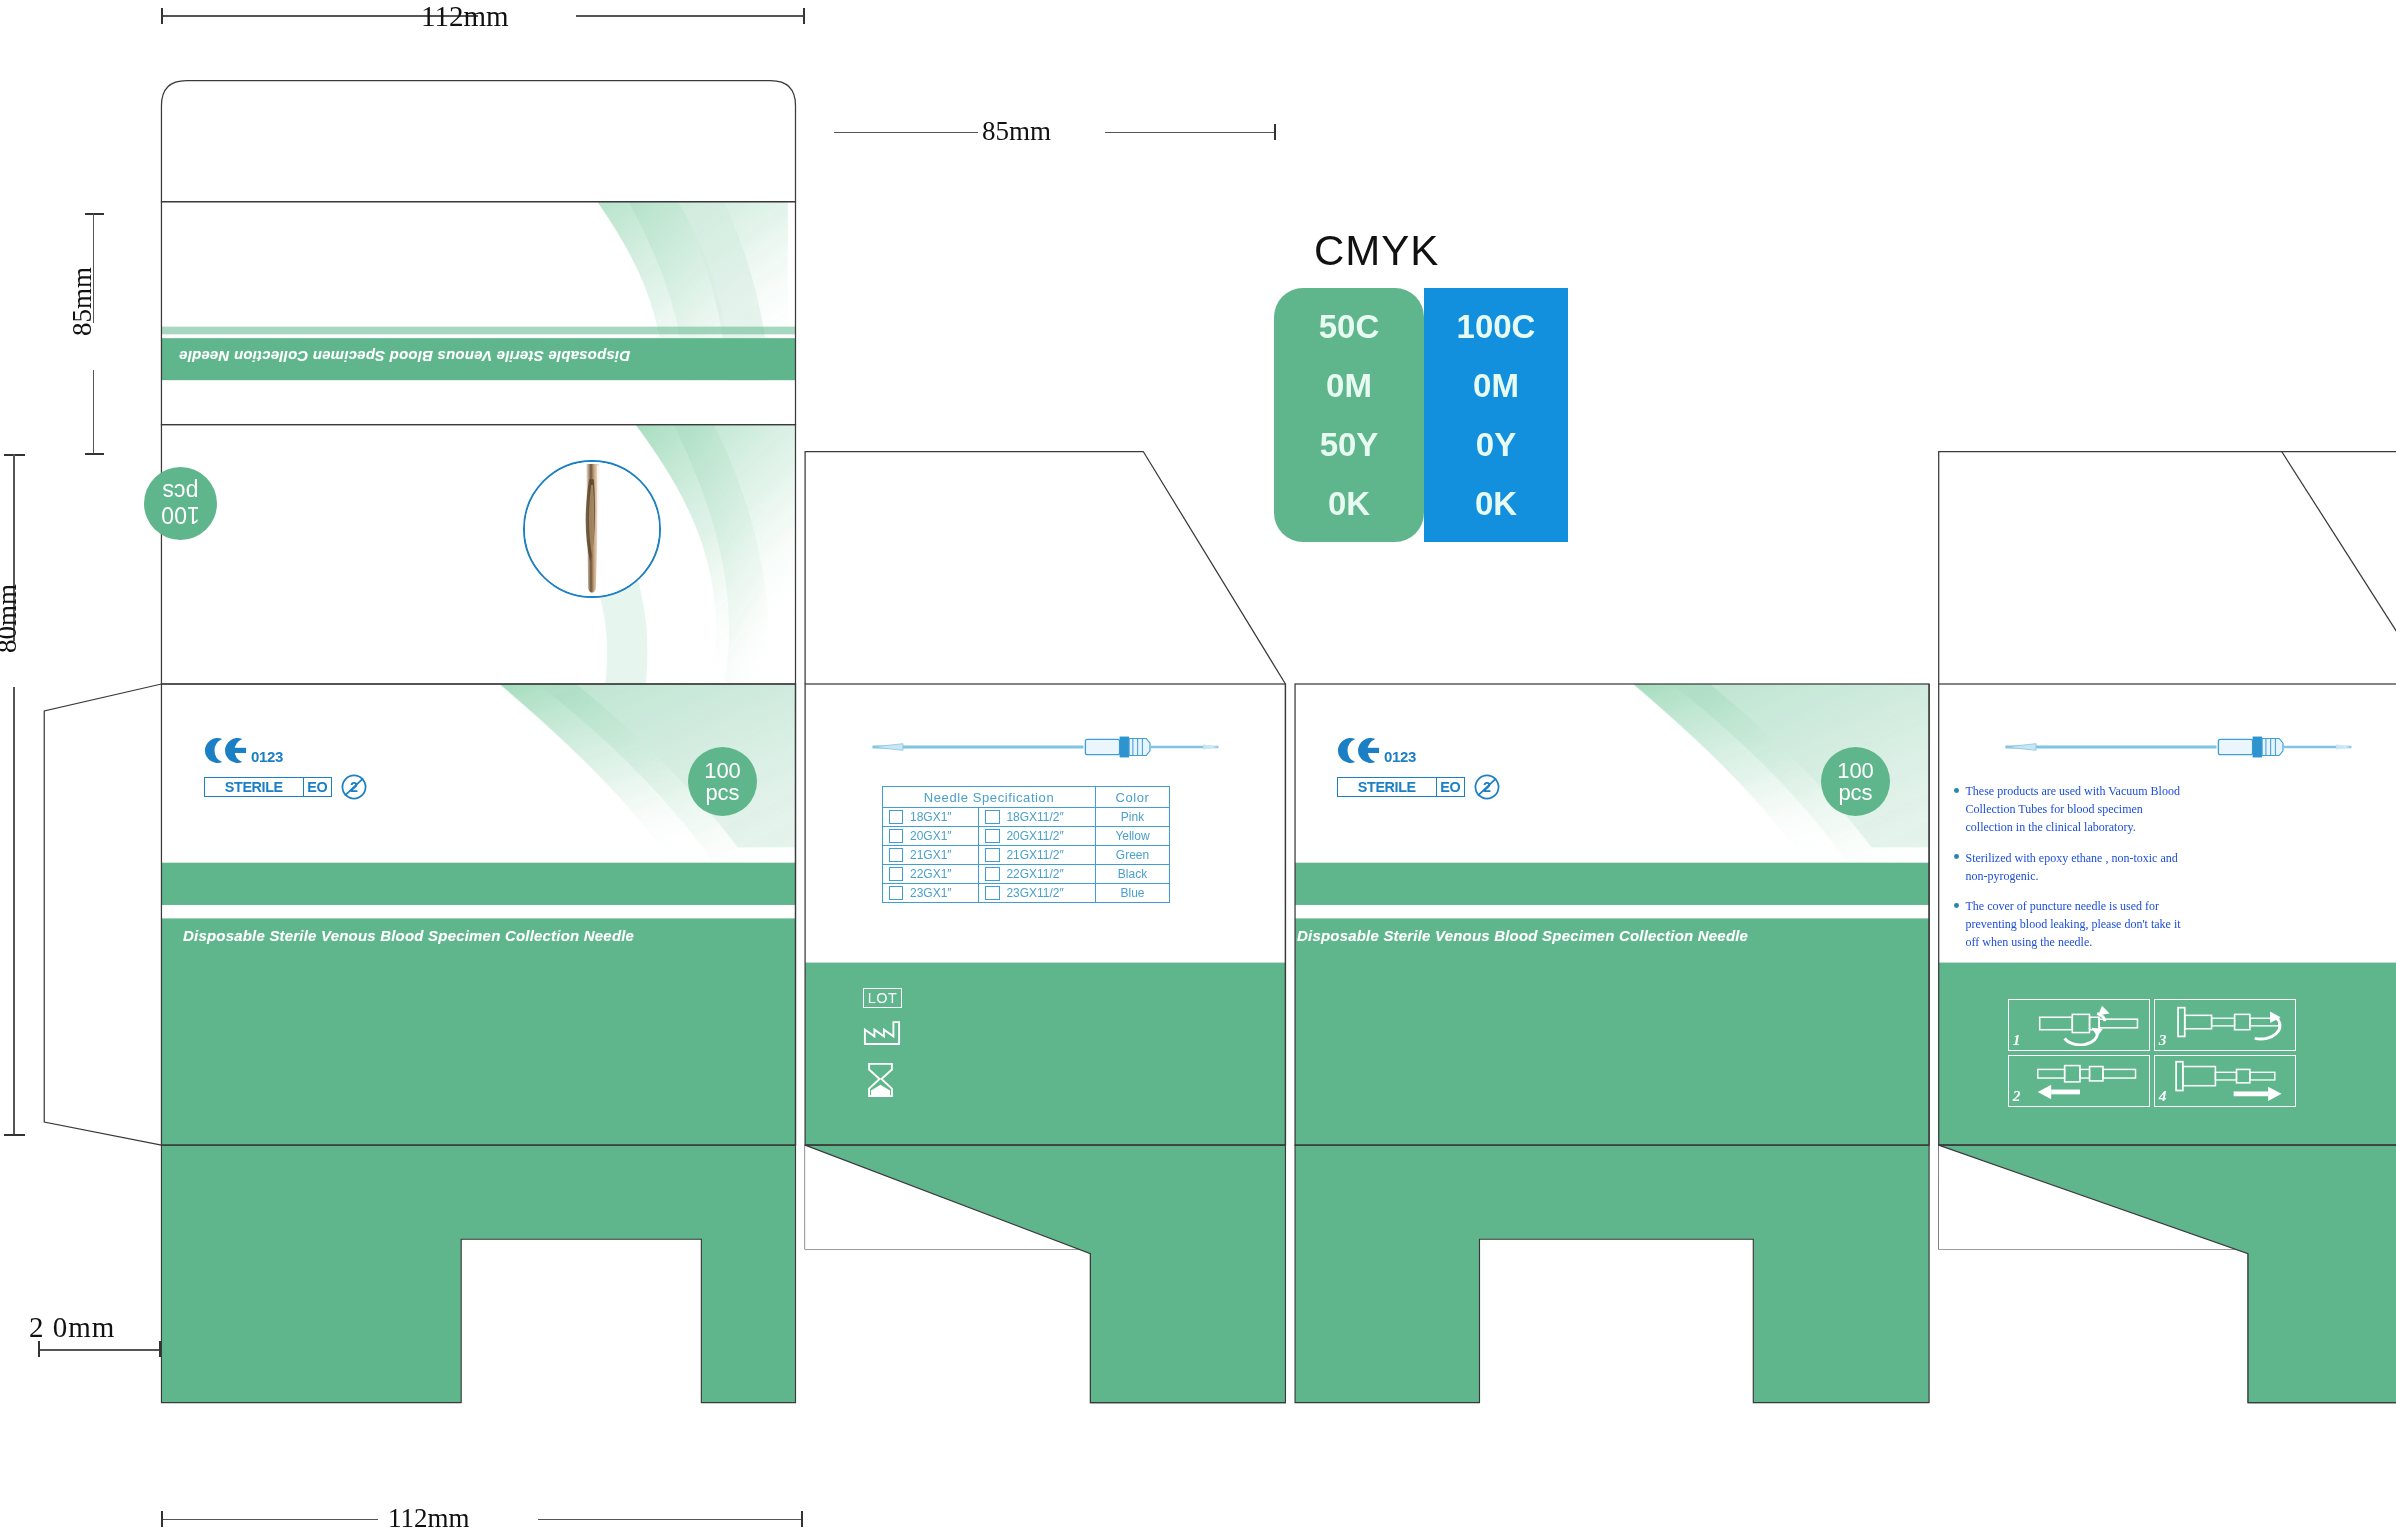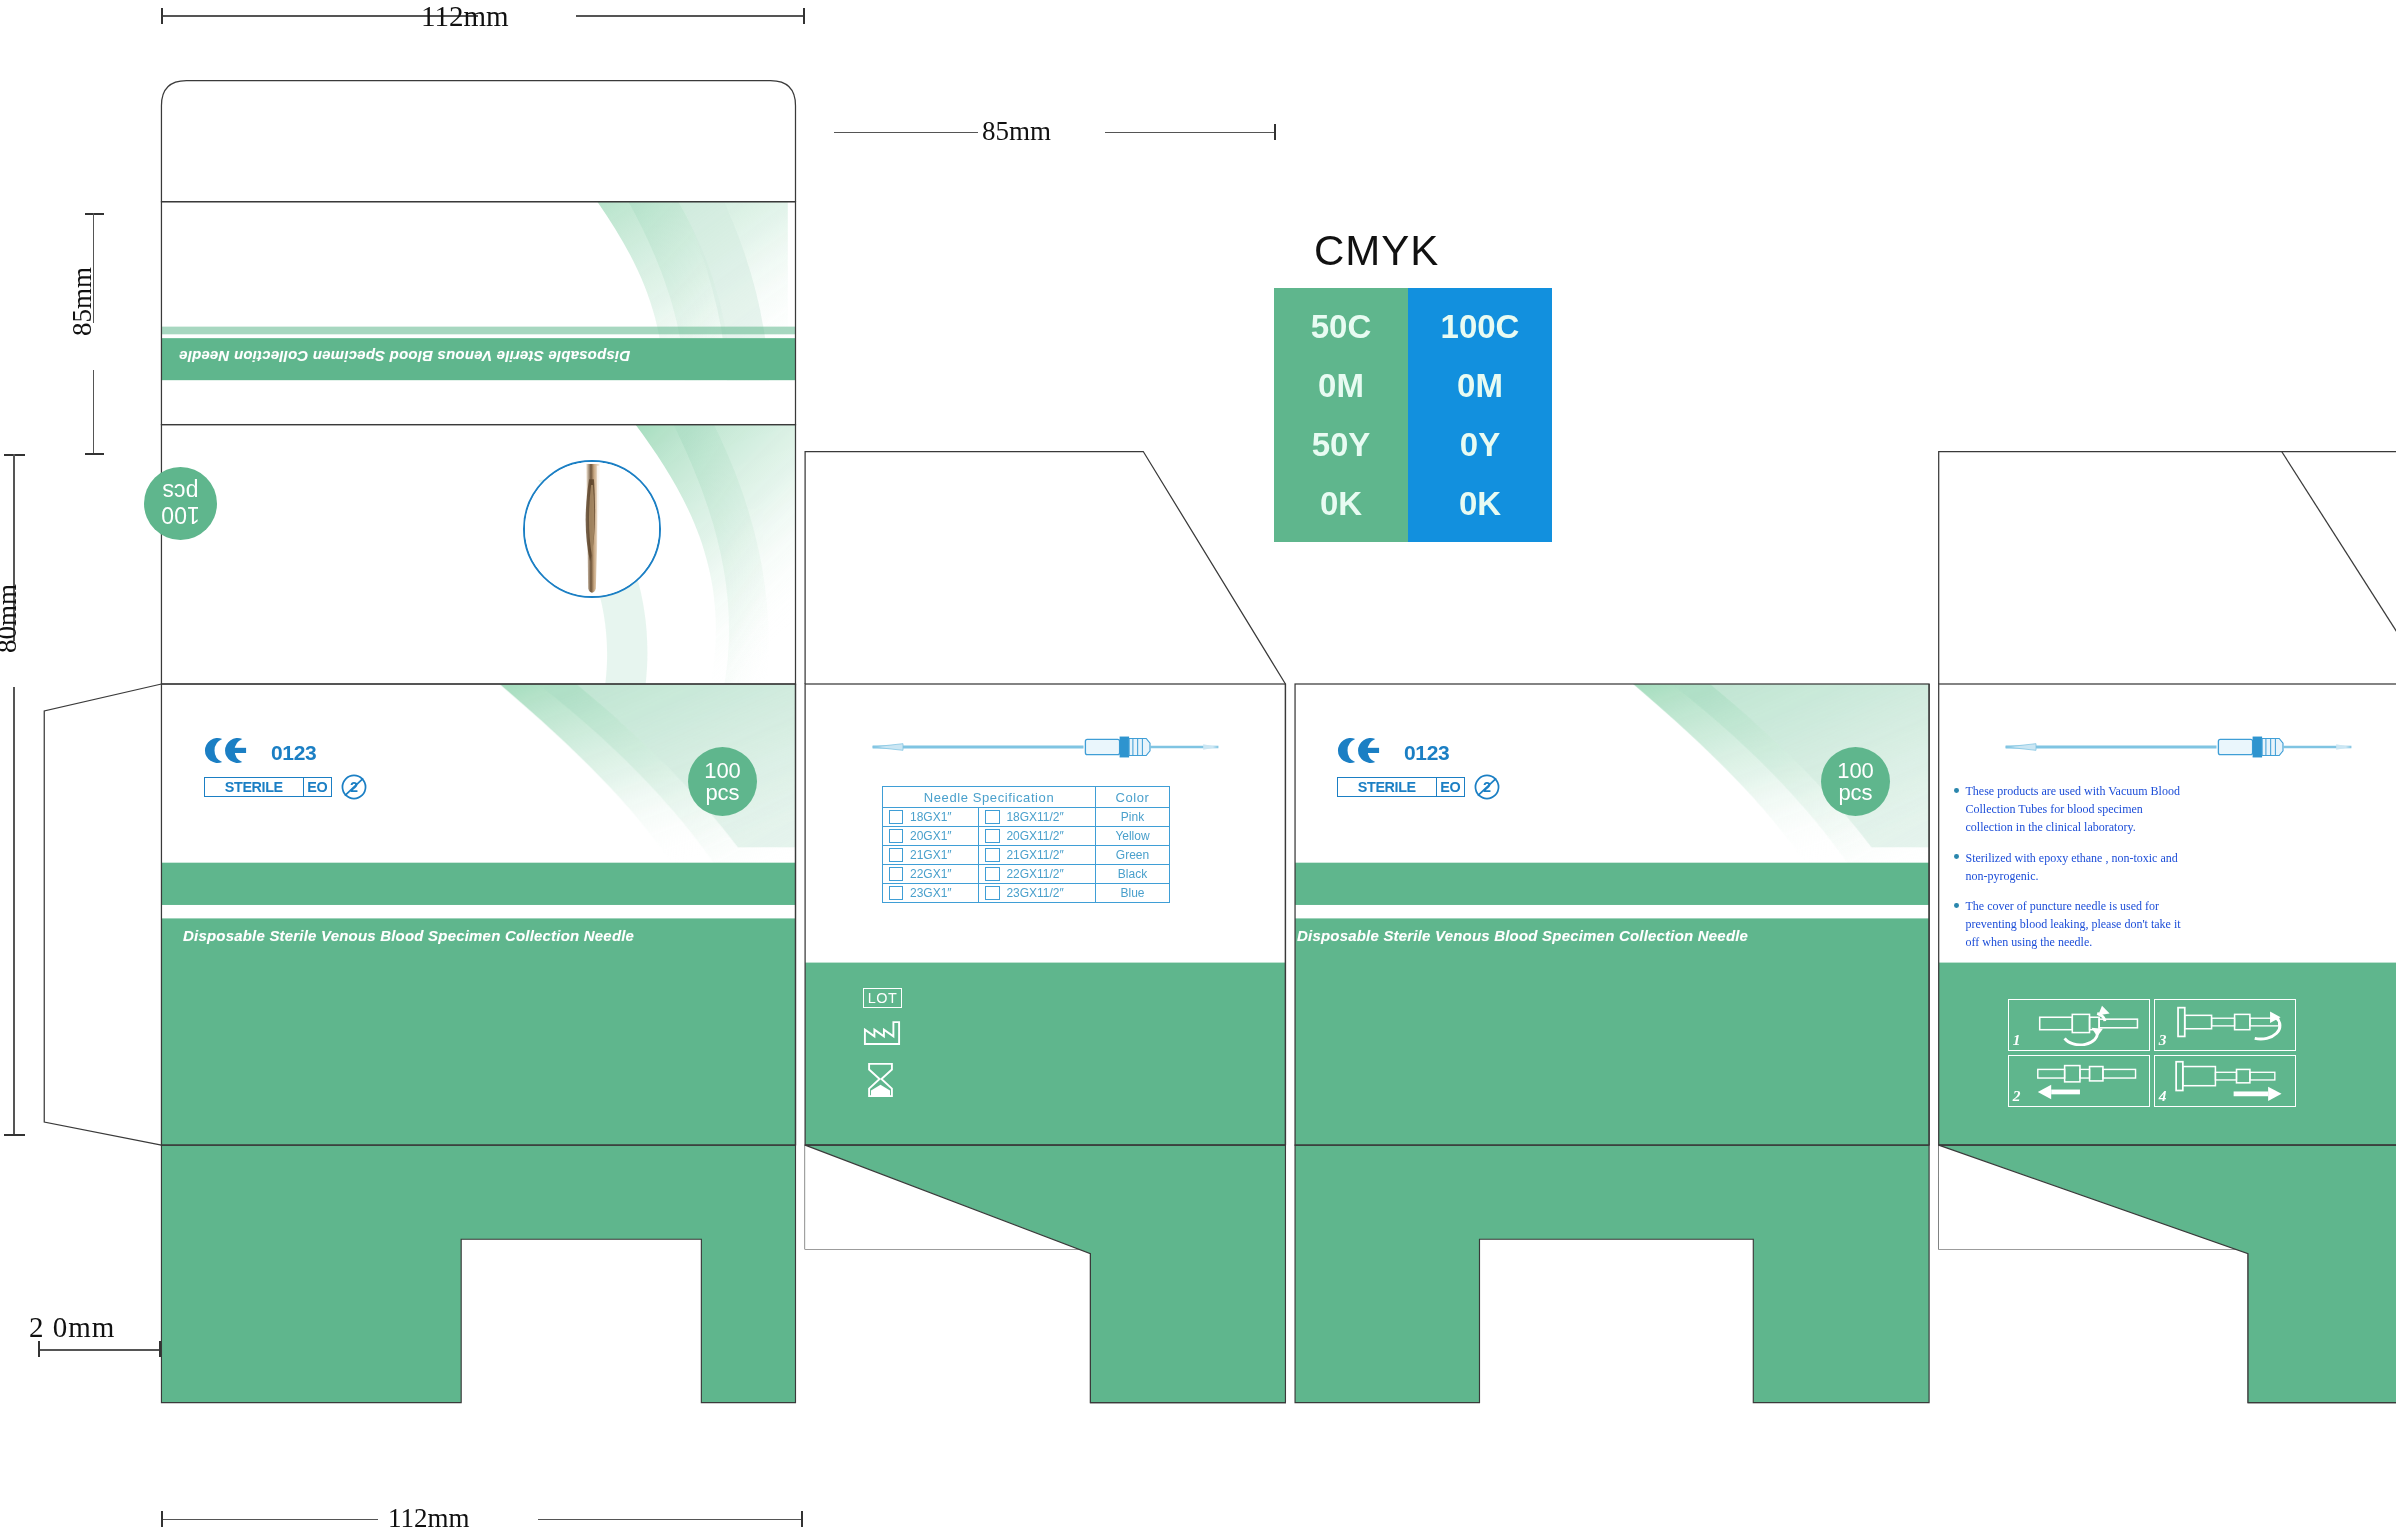--- a/index.html
+++ b/index.html
@@ -27,21 +27,21 @@
   .pcs-badge{
     position:absolute;border-radius:50%;background:#5fb68d;color:#ffffff;
     display:flex;flex-direction:column;align-items:center;justify-content:center;
     font-family:"Liberation Sans",sans-serif;line-height:.98;
   }
   .pcs-badge span{display:block;}
 
   
   .ce-wrap{position:absolute;color:#1b7fc4;}
   .ce-row{display:flex;align-items:flex-end;gap:2.9px;}
-  .ce-num{font-size:21px;font-weight:bold;font-family:"Liberation Sans",sans-serif;letter-spacing:-0.3px;margin-left:20px;}
+  .ce-num{font-size:15px;font-weight:bold;font-family:"Liberation Sans",sans-serif;letter-spacing:-0.3px;}
   .ster-row{display:flex;align-items:center;gap:8.6px;margin-top:8.6px;}
   .ster-box{display:flex;border:1.5px solid #1b7fc4;}
   .ster-box div{padding:1px 3.8px;font-size:14.4px;font-weight:bold;font-family:"Liberation Sans",sans-serif;letter-spacing:-0.4px;margin-left:16px;}
   .ster-box div+div{border-left:1.5px solid #1b7fc4;}
 
   
   .spec-table{position:absolute;border-collapse:collapse;background:#fff;}
   .spec-table td,.spec-table th{
     border:1.2px solid #3f9ed6;color:#4aa0cc;font-weight:normal;
     font-family:"Liberation Sans",sans-serif;font-size:12px;text-align:center;
@@ -256,21 +256,21 @@
       <path d="M64,2 L78,2 L74,132 C73,138 67,138 66,132 Z" fill="url(#tipGrad)"></path>
       <path d="M67,18 C62,48 62,78 68,104 C74,80 74,48 72,18 Z" fill="#5e452c" opacity="0.85"></path>
       <path d="M69,24 C66,50 66,76 70,98 C73,76 73,50 71,24 Z" fill="#c8a87f" opacity="0.6"></path>
       <path d="M75,4 L78,4 L75,126 Z" fill="#ffffff" opacity="0.7"></path>
     </svg>
   </div>
 
   <div class="cmyk-title" style="left:1314px;top:227px;font-size:42px;letter-spacing:1px;">CMYK</div>
 
   <div class="cmyk-wrap" style="left:1274px;top:288px;">
-    <div class="cmyk-col" style="width:134px;height:254px;background:#5fb68d;font-size:33px;gap:21px;">
+    <div class="cmyk-col" style="width:150px;height:254px;background:#5fb68d;font-size:33px;gap:21px;border-radius:29px;">
       <span>50C</span>
       <span>0M</span>
       <span>50Y</span>
       <span>0K</span>
     </div>
     <div class="cmyk-col" style="width:144px;height:254px;background:#1290de;font-size:33px;gap:21px;">
       <span>100C</span>
       <span>0M</span>
       <span>0Y</span>
       <span>0K</span>

